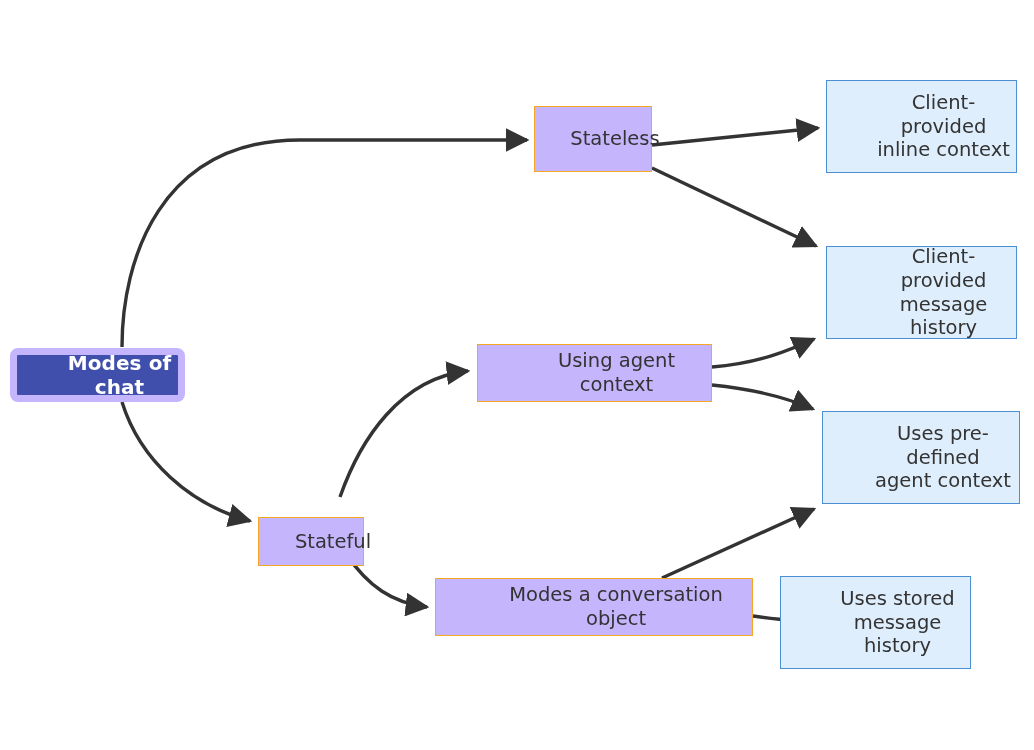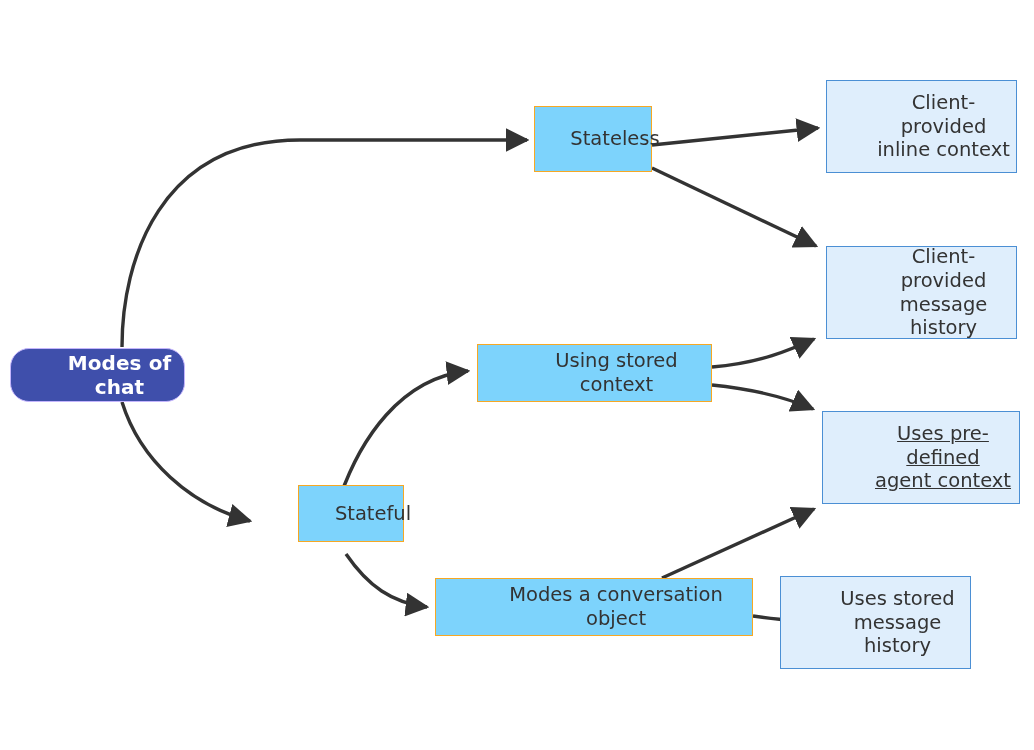--- a/index.html
+++ b/index.html
@@ -34,29 +34,29 @@
     display: flex;
     align-items: center;
     justify-content: center;
     text-align: center;
     line-height: 1.22;
     white-space: pre-line;
     padding-left: 44px;
   }
   .node-root {
     background: #3f4fab;
-    border: 1px solid #c4b5fd;
-    border-radius: 19px;
+    border: 7px solid #c4b5fd;
+    border-radius: 8px;
     color: #ffffff;
     font-weight: bold;
     font-size: 20px;
     letter-spacing: 0.1px;
   }
   .node-mid {
-    background: #7dd3fc;
+    background: #c4b5fd;
     border: 1.6px solid #f7a823;
     color: #333333;
     font-size: 19.5px;
   }
   .node-leaf {
     background: #dfeefc;
     border: 1.6px solid #4b8fd4;
     color: #333333;
     font-size: 19.5px;
   }
@@ -87,43 +87,43 @@
   </svg>
 
   <div class="node node-root" style="left:10px; top:348px; width:175px; height:54px;">
     <span>Modes of chat</span>
   </div>
 
   <div class="node node-mid" style="left:534px; top:106px; width:118px; height:66px;">
     <span>Stateless</span>
   </div>
 
-  <div class="node node-mid" style="left:258px; top:485px; width:106px; height:57px;margin-left:40px;">
+  <div class="node node-mid" style="left:258px; top:517px; width:106px; height:49px;">
     <span>Stateful</span>
   </div>
 
   <div class="node node-mid" style="left:477px; top:344px; width:235px; height:58px;">
-    <span>Using stored context</span>
+    <span>Using agent context</span>
   </div>
 
   <div class="node node-mid" style="left:435px; top:578px; width:318px; height:58px;">
     <span>Modes a conversation object</span>
   </div>
 
   <div class="node node-leaf" style="left:826px; top:80px; width:191px; height:93px;">
     <span>Client-provided
 inline context</span>
   </div>
 
   <div class="node node-leaf" style="left:826px; top:246px; width:191px; height:93px;">
     <span>Client-provided
 message history</span>
   </div>
 
-  <div class="node node-leaf" style="left:822px; top:411px; width:198px; height:93px;text-decoration:underline;">
+  <div class="node node-leaf" style="left:822px; top:411px; width:198px; height:93px;">
     <span>Uses pre-defined
 agent context</span>
   </div>
 
   <div class="node node-leaf" style="left:780px; top:576px; width:191px; height:93px;">
     <span>Uses stored
 message history</span>
   </div>
 
 </div>

